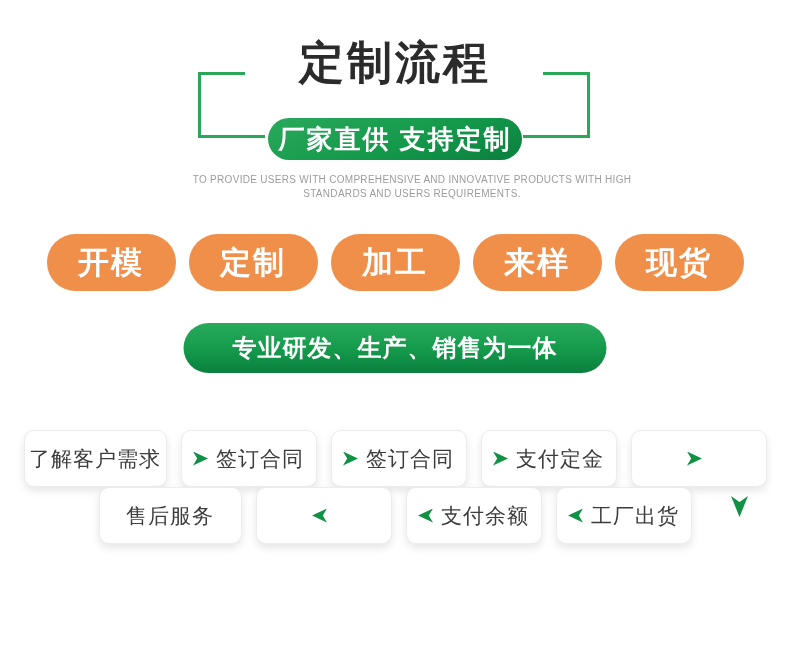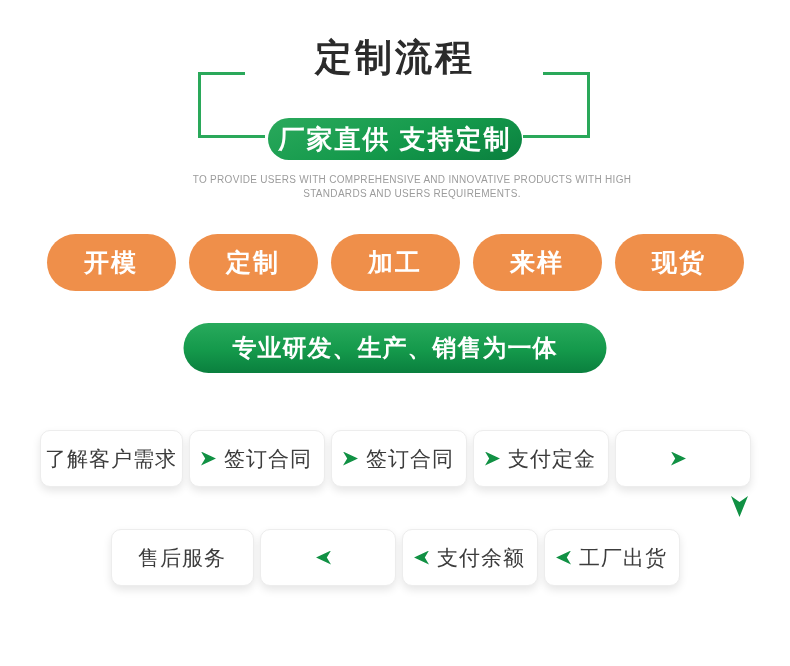--- a/index.html
+++ b/index.html
@@ -3,21 +3,21 @@
 <meta charset="utf-8">
 <style>
   html,body { margin:0; padding:0; background:#fff; }
   .page {
     position:relative; width:790px; height:666px; background:#ffffff; overflow:hidden;
     font-family:"Liberation Sans","DejaVu Sans",sans-serif;
   }
   
   .title {
     position:absolute; top:33px; left:0; right:0;
-    text-align:center; font-size:37px; font-weight:700;
+    text-align:center; font-size:45px; font-weight:700;
     color:var(--title-text); letter-spacing:3px;
   }
   .bracket { position:absolute; top:72px; width:67px; height:66px; }
   .bracket-left  { left:198px; }
   .bracket-right { left:523px; }
   .bracket span { position:absolute; background:var(--green-bright); }
   .bracket .h-top    { top:0; width:47px; height:3px; }
   .bracket .v-side   { top:0; width:3px;  height:66px; }
   .bracket .h-bottom { bottom:0; width:67px; height:3px; }
   .bracket-left  .h-top  { left:0; }  .bracket-left  .v-side { left:0; }  .bracket-left  .h-bottom { left:0; }
@@ -31,36 +31,36 @@
   }
   .subtitle {
     position:absolute; top:173px; left:0; right:0;
     text-align:center; font-size:10px; line-height:14px;
     color:var(--subtitle-text); letter-spacing:0.3px;padding-left:34px;
   }
   
   .pills { position:absolute; top:234px; left:0; right:0; display:flex; justify-content:center; gap:13px; }
   .pill {
     width:129px; height:57px; border-radius:29px; background:var(--orange);
-    color:#fff; font-size:25px; font-weight:700; letter-spacing:2px;
+    color:#fff; font-size:31px; font-weight:700; letter-spacing:2px;
     display:flex; align-items:center; justify-content:center;
   }
   
   .banner {
     position:absolute; top:323px; left:50%; transform:translateX(-50%);
     width:423px; height:50px; border-radius:25px;
     background:linear-gradient(180deg,#28aa5c 0%, #0f914668 30%, #0c8a43 65%, #0a7f3e 100%), linear-gradient(180deg,#22a456,#0a7f3e);
     background:linear-gradient(180deg,#28aa5c 0%, #14994b 55%, #0a7f3e 100%);
     color:#fff; font-size:24px; font-weight:700; letter-spacing:1px;
     display:flex; align-items:center; justify-content:center;
   }
   
   .flow { position:absolute; top:430px; left:0; right:0; height:157px; }
-  .flow-row { display:flex; justify-content:center; gap:6px; }
-  .flow-row.second { margin-top:42px; }
+  .flow-row { display:flex; justify-content:center; gap:14px; }
+  .flow-row.second { }
   .step {
     height:57px; box-sizing:border-box; background:#fff;
     border:1px solid #ededed; border-radius:10px;
     box-shadow:0 4px 9px rgba(0,0,0,0.10);
     display:flex; align-items:center; justify-content:center;
     font-size:21px; color:var(--box-text); letter-spacing:1px; white-space:nowrap;
   }
   .step.wide { width:143px; }
   .step.norm { width:136px; }
   .arr { width:15px; height:14px; background:var(--green-primary); margin-right:8px; flex:none; }

